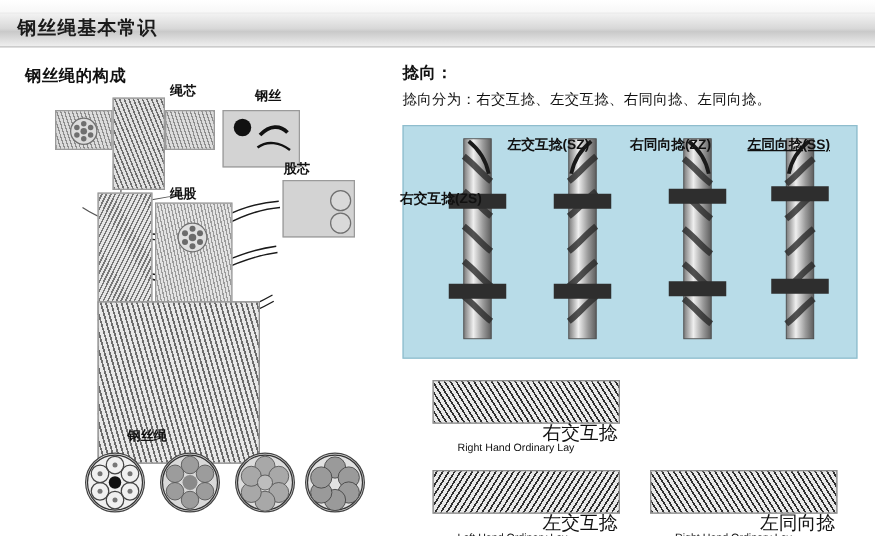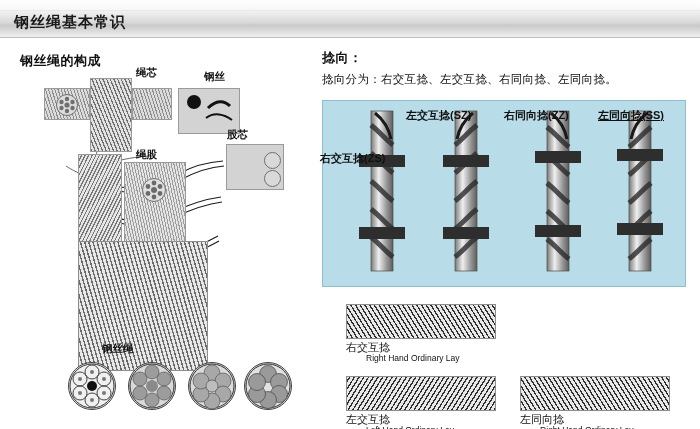--- a/index.html
+++ b/index.html
@@ -98,21 +98,21 @@
   .lay-label{
     position:absolute;top:108px;font-size:11px;font-weight:bold;color:#111;white-space:nowrap;
   }
 
   
   .sample{position:absolute;width:148px;}
   .sample .img{
     width:148px;height:33px;border:1px solid #8c8c8c;
     background-color:#cfcfcf;
   }
-  .sample .cap1{font-size:11px;color:#111;margin-top:2px;line-height:12px;}
+  .sample .cap1{font-size:15px;color:#111;margin-top:2px;line-height:12px;text-align:right;}
   .sample .cap2{font-size:8.5px;color:#111;line-height:11px;padding-left:20px;}
 
   .lay-rh{background-image:repeating-linear-gradient(58deg,#2f2f2f 0px,#2f2f2f 1.3px,#e9e9e9 1.3px,#e9e9e9 4px);}
   .lay-lh{background-image:repeating-linear-gradient(-58deg,#2f2f2f 0px,#2f2f2f 1.3px,#e9e9e9 1.3px,#e9e9e9 4px);}
 
   .shadow-edge{
     position:absolute;left:0;top:0;width:700px;height:10px;
     background:linear-gradient(to bottom,#ffffff,#f7f7f7);
   }
 </style>

